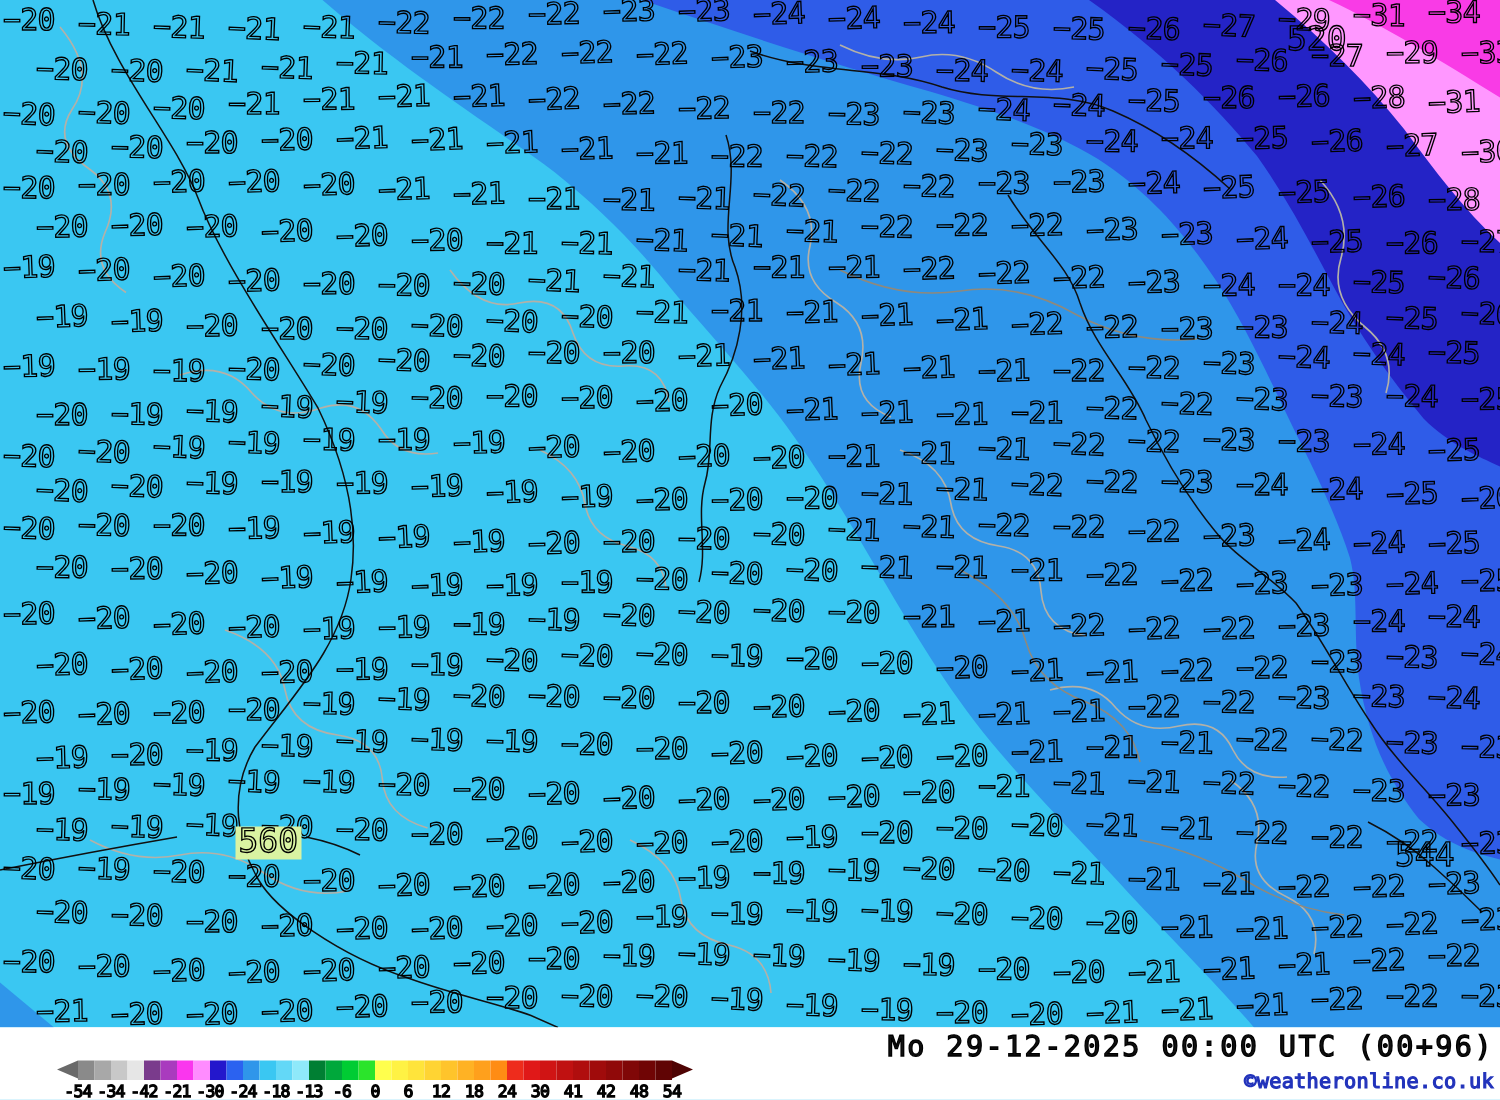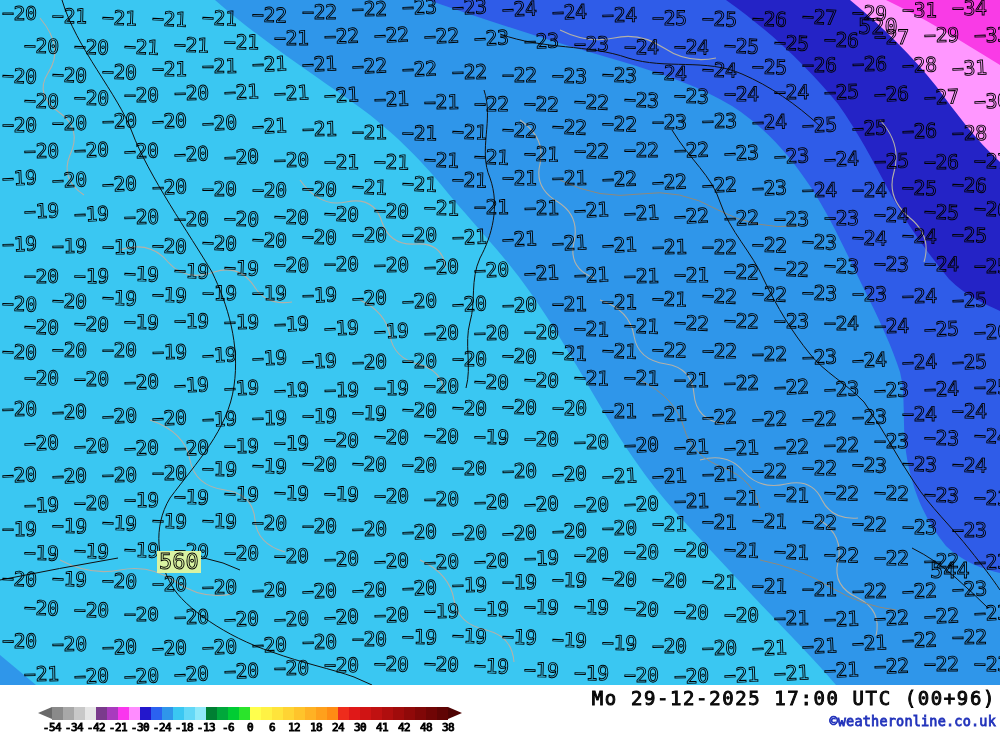--- a/index.html
+++ b/index.html
@@ -555,21 +555,21 @@
         <span class="tv stroke-txt" style="left: 974px; top: 654px; transform: rotate(1.1deg);">−23</span>
       </div>
     <div id="contours">
         <span class="contour stroke-txt hl" style="left: 157px; top: 551px;">560</span>
         <span class="contour stroke-txt" style="left: 858px; top: 16px;">520</span>
         <span class="contour stroke-txt" style="left: 930px; top: 560px;">544</span>
       </div>
   </div>
 
   <div class="footer">
-    <div class="datetime stroke-txt">Mo 29-12-2025 17:00 UTC (00+96)</div>
+    <div class="datetime stroke-txt">Mo 29-12-2025 00:00 UTC (00+96)</div>
     <div class="bar" id="colorbar">
       <div class="arrow-l" id="arrowL" style="border-right-color: rgb(106, 106, 106);"></div>
     <div class="seg" style="background: rgb(138, 138, 138);"></div>
         <div class="seg" style="background: rgb(168, 168, 168);"></div>
         <div class="seg" style="background: rgb(200, 200, 200);"></div>
         <div class="seg" style="background: rgb(230, 230, 230);"></div>
         <div class="seg" style="background: rgb(122, 59, 140);"></div>
         <div class="seg" style="background: rgb(169, 59, 190);"></div>
         <div class="seg" style="background: rgb(250, 54, 238);"></div>
         <div class="seg" style="background: rgb(255, 140, 255);"></div>
@@ -615,18 +615,18 @@
         <span class="tick stroke-txt" style="left: 176px;">-6</span>
         <span class="tick stroke-txt" style="left: 198px;">0</span>
         <span class="tick stroke-txt" style="left: 220px;">6</span>
         <span class="tick stroke-txt" style="left: 242px;">12</span>
         <span class="tick stroke-txt" style="left: 264px;">18</span>
         <span class="tick stroke-txt" style="left: 286px;">24</span>
         <span class="tick stroke-txt" style="left: 308px;">30</span>
         <span class="tick stroke-txt" style="left: 330px;">41</span>
         <span class="tick stroke-txt" style="left: 352px;">42</span>
         <span class="tick stroke-txt" style="left: 374px;">48</span>
-        <span class="tick stroke-txt" style="left: 396px;">38</span>
+        <span class="tick stroke-txt" style="left: 396px;">54</span>
       </div>
     <div class="copyright stroke-blue">©weatheronline.co.uk</div>
   </div>
 
 </div>
 
 </body></html>

